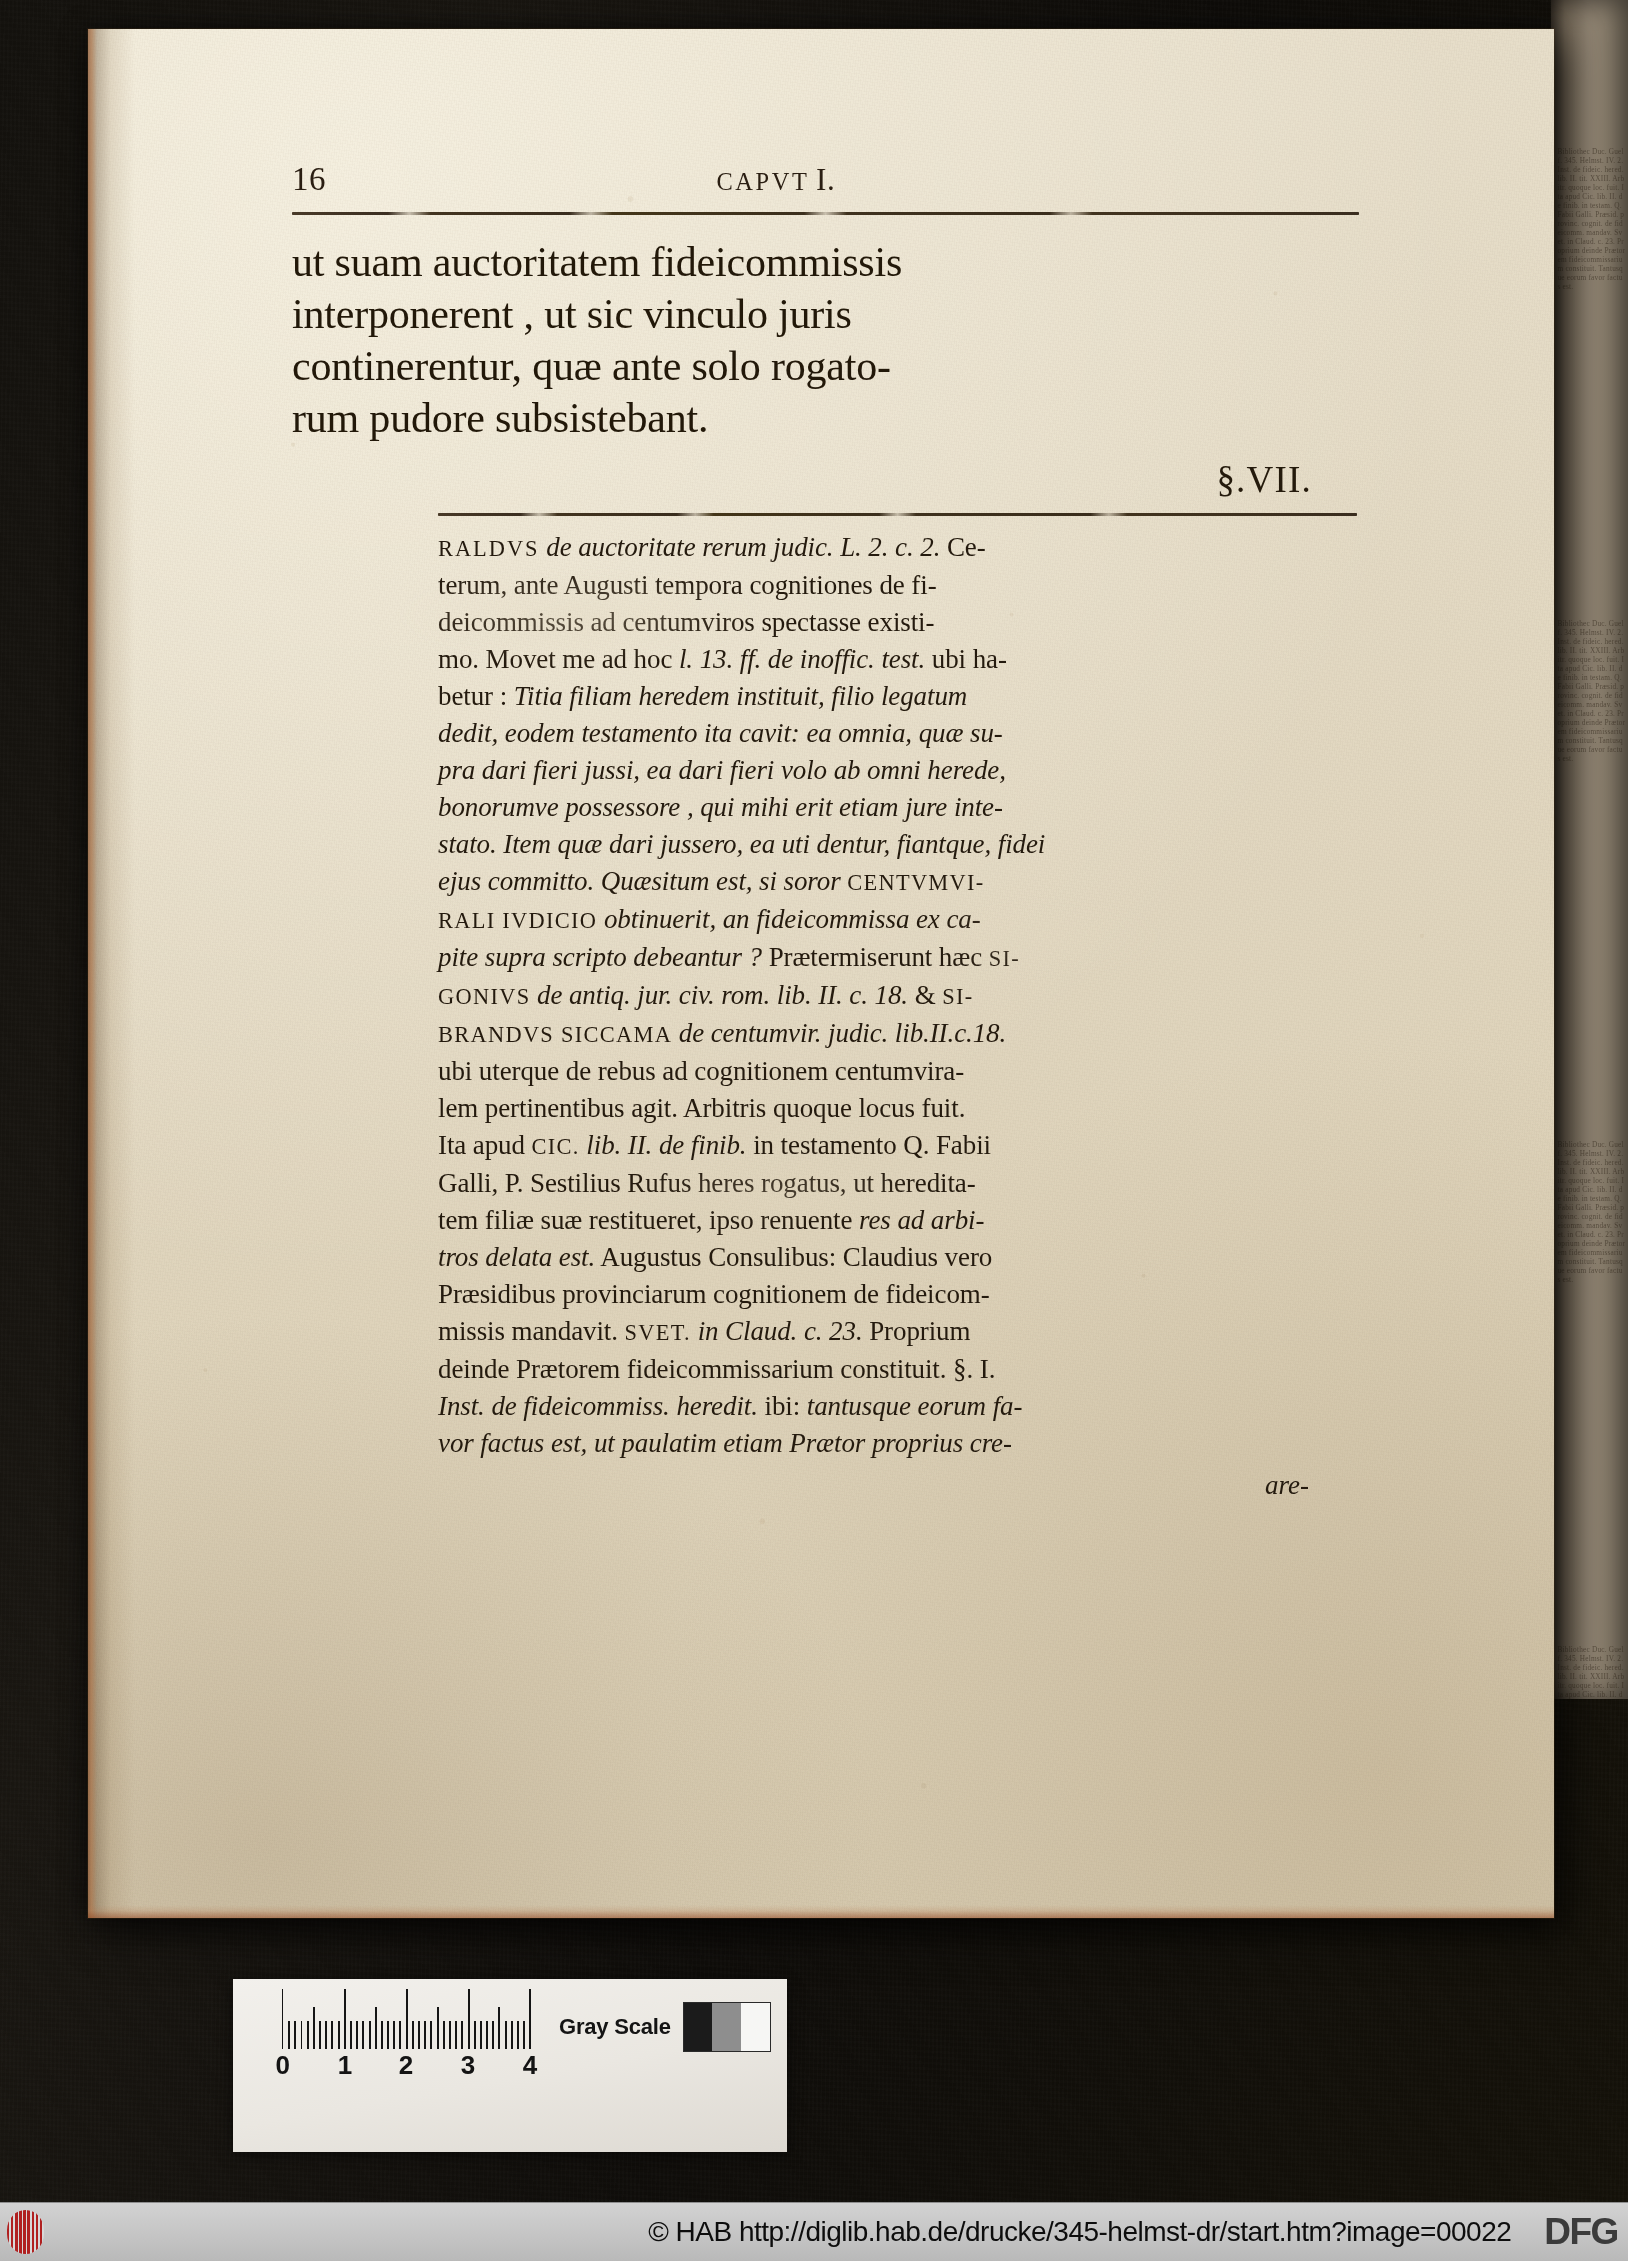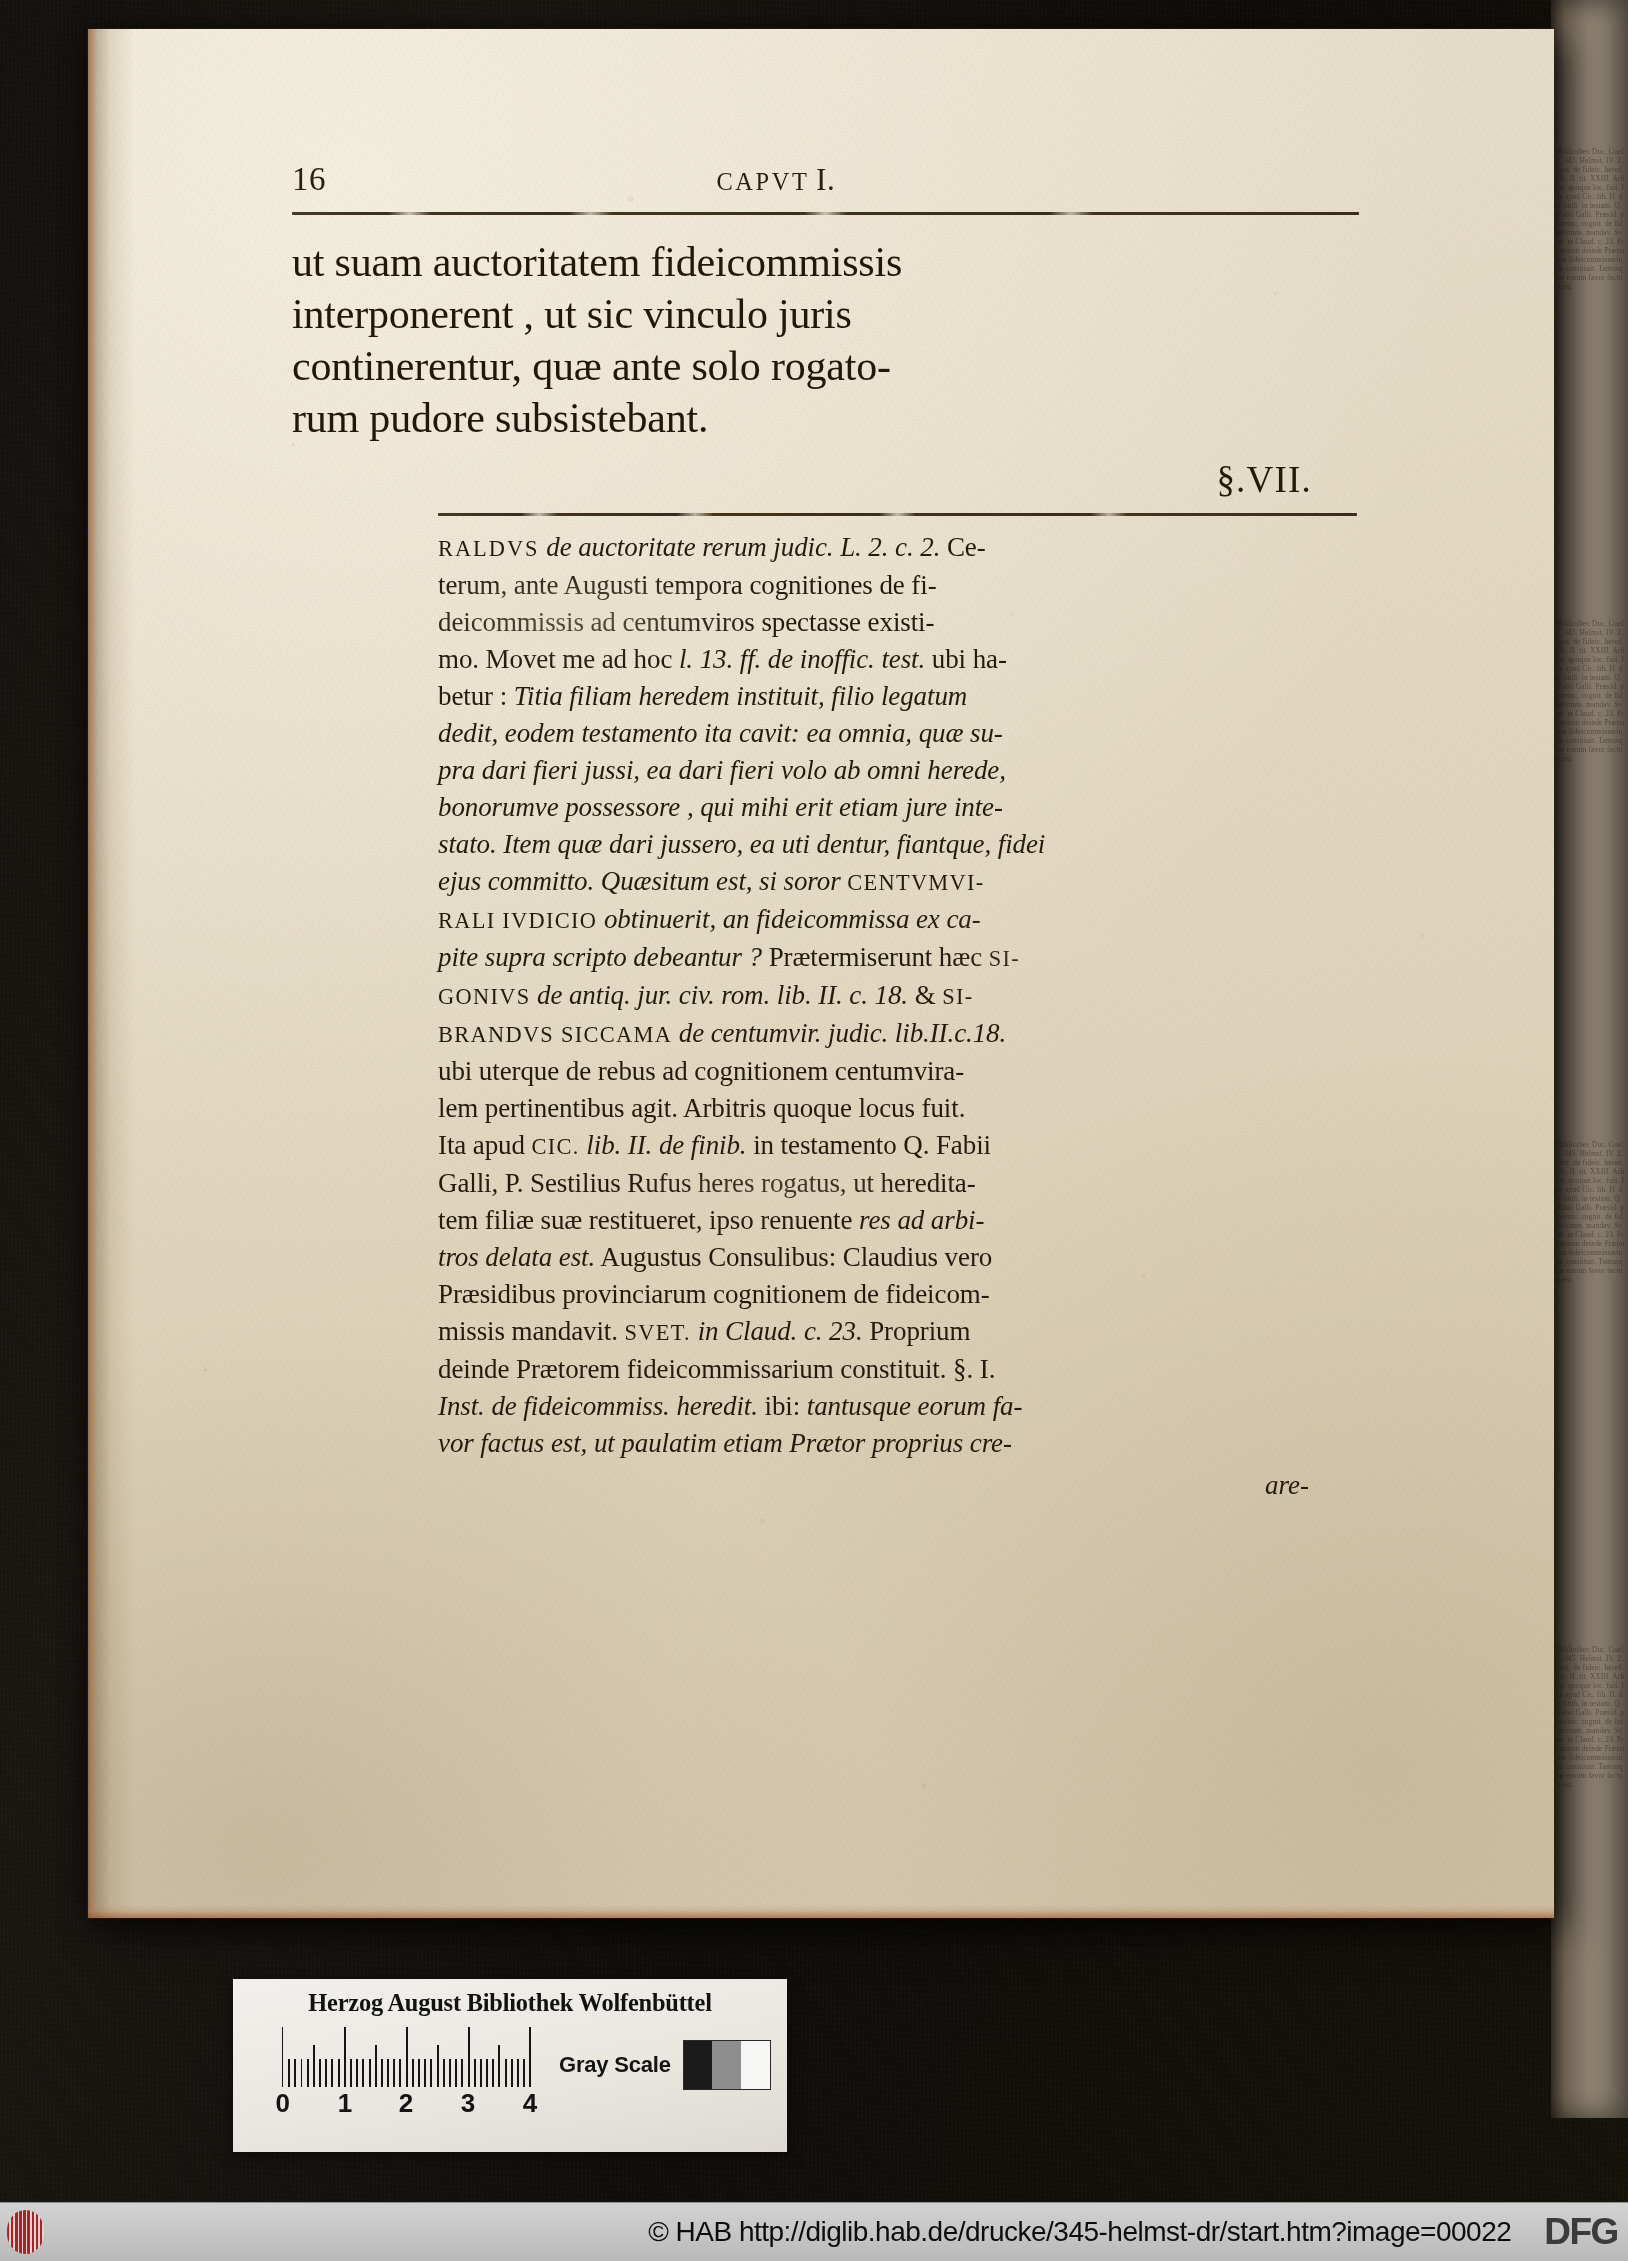--- a/index.html
+++ b/index.html
@@ -26,21 +26,21 @@
     position: absolute; inset: 0;
     background-image:
       repeating-linear-gradient(91deg, rgba(255,255,255,.012) 0 1.6px, rgba(0,0,0,.02) 1.6px 4.1px),
       repeating-linear-gradient(3deg, rgba(255,255,255,.008) 0 2.4px, rgba(0,0,0,.015) 2.4px 5.7px);
     pointer-events: none;
   }
 
   
   #facing-page {
     position: absolute;
-    left: 1551px; top: 0; width: 77px; height: 2118px;
+    left: 1551px; top: 0; width: 77px; height: 1699px;
     background: linear-gradient(90deg, #3a332a 0%, #6d6252 18%, #8d8170 48%, #a2957f 100%);
     box-shadow: -11.4px 0 28px rgba(0,0,0,.62) inset;
     overflow: hidden;
   }
   .facing-ghost {
     position: absolute; left: 6.5px; width: 68px;
     font-size: 7.3px; line-height: 9px; color: rgba(38,28,16,.50);
     font-family: "Liberation Serif", serif;
     letter-spacing: 0.2px;
     white-space: pre-wrap;
@@ -401,21 +401,20 @@
           <span class="ln"><span class="it">vor factus est, ut  paulatim etiam Prætor proprius cre-</span></span>
         </div>
 
       <div class="catchword">are-</div>
 
       <div class="ink-wear"></div>
     </div>
   </div>
 
   <div id="target-card">
-    <div class="card-title">Herzog August Bibliothek Wolfenbüttel</div>
     <div class="card-lower">
       <div class="ruler">
         <div class="ticks" id="ruler-ticks">
             <div class="tick major" style="left: 4.9px;"></div>
             <div class="tick minor" style="left: 11px;"></div>
             <div class="tick minor" style="left: 17.3px;"></div>
             <div class="tick minor" style="left: 23.5px;"></div>
             <div class="tick minor" style="left: 30px;"></div>
             <div class="tick mid" style="left: 36px;"></div>
             <div class="tick minor" style="left: 42px;"></div>

